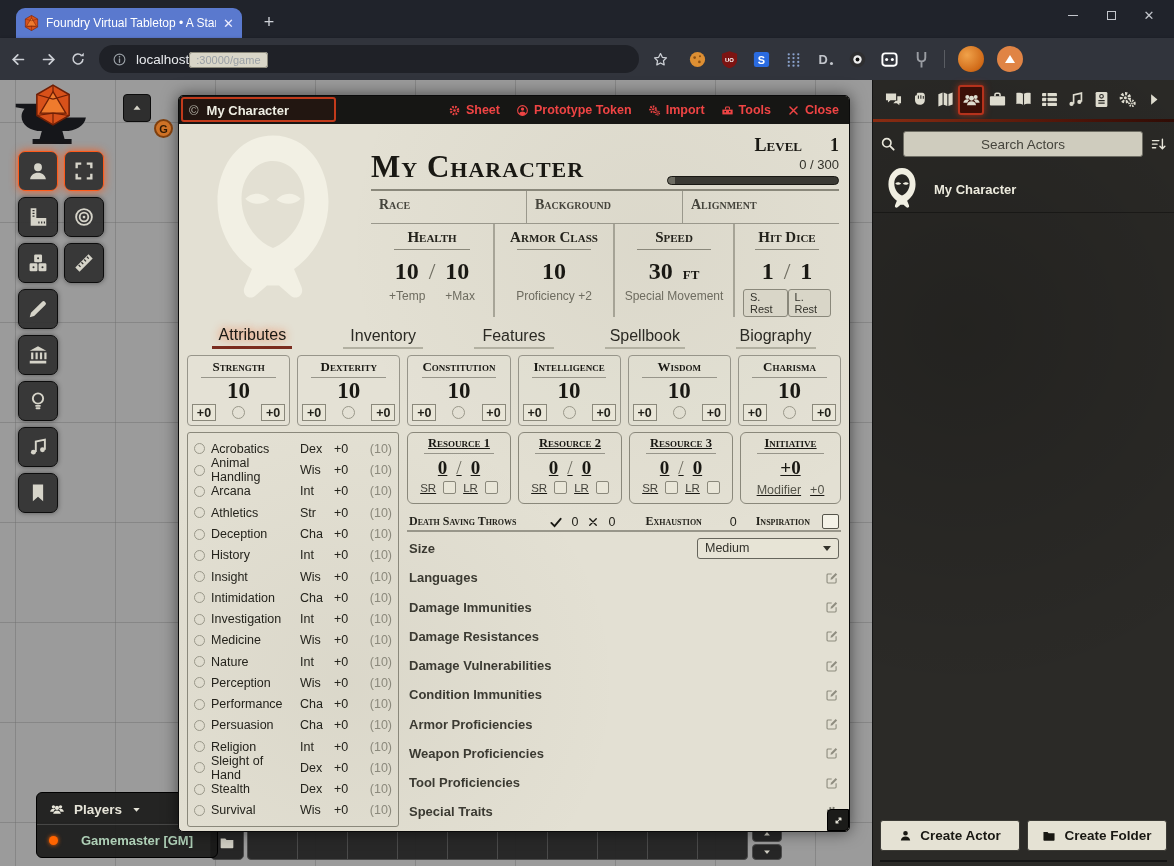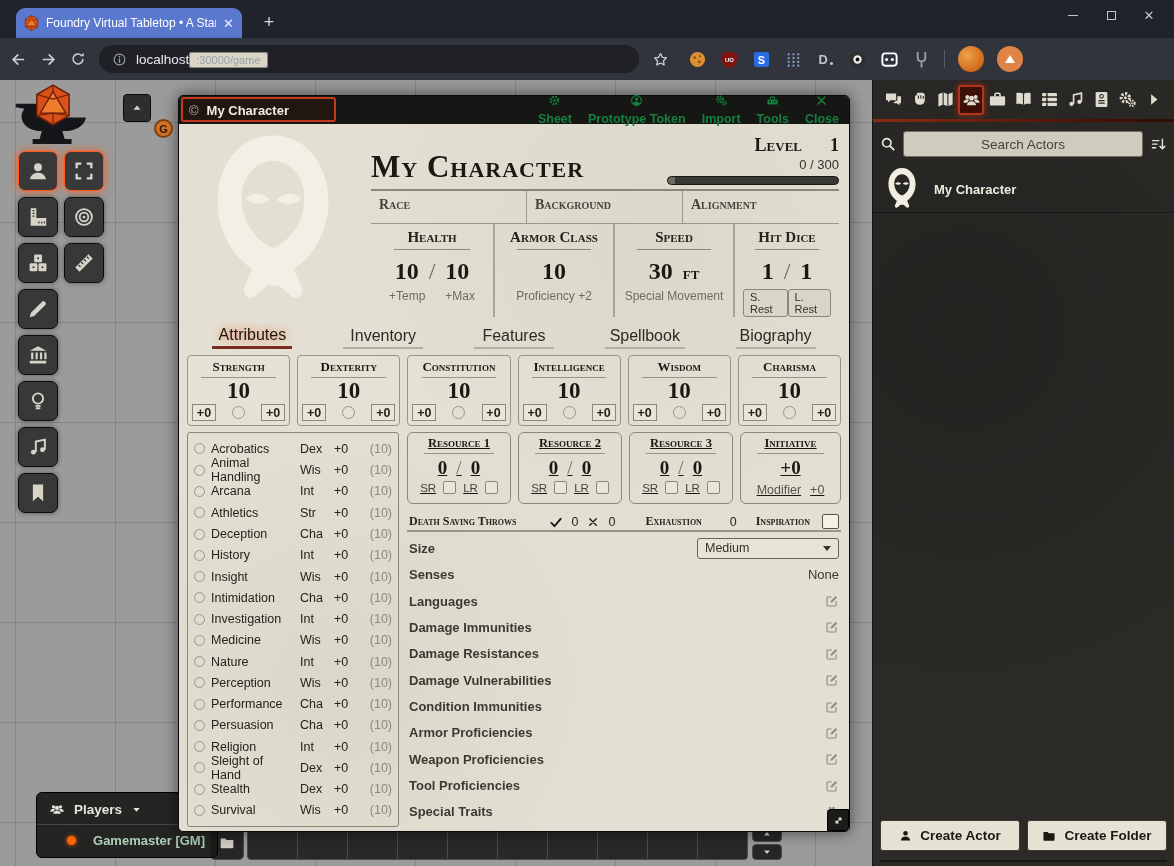--- a/index.html
+++ b/index.html
@@ -47,21 +47,21 @@
   .tools-singles{position:absolute;left:18px;top:289px;display:flex;flex-direction:column;gap:6px;z-index:3;}
   .tool{width:40px;height:40px;background:rgba(48,48,48,.93);border:1px solid #0c0c0c;border-radius:7px;
     display:flex;align-items:center;justify-content:center;color:#d6d4c9;box-shadow:0 0 5px rgba(0,0,0,.45);}
   .tool.on{border-color:#ff5a1a;box-shadow:0 0 9px rgba(255,90,26,.9);}
 
   
   .players{position:absolute;left:36px;top:792px;width:182px;background:rgba(26,26,25,.92);border:1px solid #000;
     border-radius:6px;color:#e6e4d8;z-index:2;padding-bottom:9px;}
   .players .phead{display:flex;align-items:center;gap:9px;padding:8px 12px 7px;font-weight:bold;font-size:13.5px;
     border-bottom:1px solid rgba(255,255,255,.16);}
-  .players .prow{display:flex;align-items:center;gap:17px;padding:8px 12px 0;font-size:13px;font-weight:bold;color:#aecfb6;justify-content:flex-end;}
+  .players .prow{display:flex;align-items:center;gap:23px;padding:8px 12px 0;font-size:13px;font-weight:bold;color:#aecfb6;}
   .pdot{width:9px;height:9px;border-radius:50%;background:#ff6400;box-shadow:0 0 4px #ff6400;}
 
   
   .hotbar{position:absolute;left:210px;top:826px;display:flex;gap:4px;z-index:1;}
   .hb-btn{width:34px;height:34px;background:rgba(32,32,32,.95);border:1px solid #4a4a4a;border-radius:5px;
     color:#cfcdc2;display:flex;align-items:center;justify-content:center;}
   .hb-slots{display:flex;}
   .hb-slot{width:51px;height:34px;background:rgba(34,34,34,.95);border:1px solid #4a4a4a;margin-left:-1px;}
   .hb-slot:first-child{border-radius:4px 0 0 4px;}
   .hb-slot:last-child{border-radius:0 4px 4px 0;}
@@ -73,21 +73,21 @@
   .sheet{position:absolute;left:178px;top:95px;width:672px;height:737px;background:#e3e0d3;border:1px solid #0a0a0a;
     border-radius:5px;box-shadow:0 0 16px rgba(0,0,0,.55);display:flex;flex-direction:column;z-index:5;
     background-image:radial-gradient(circle at 70% 20%,rgba(120,115,95,.07),transparent 40%),
       radial-gradient(circle at 25% 80%,rgba(120,115,95,.08),transparent 35%);}
   .wtitle{position:relative;height:28px;background:#161614;border-radius:4px 4px 0 0;display:flex;align-items:center;
     gap:8px;padding:0 10px;color:#efeee3;font-size:13px;font-weight:bold;flex:none;}
   .wtitle .hl{position:absolute;left:2px;top:1px;width:155px;height:25px;border:2px solid #c23a1b;
     background:rgba(70,22,8,.25);border-radius:3px;}
   .wtitle .cw{position:relative;color:#b5b3a8;font-weight:normal;font-size:13px;}
   .wmenu{margin-left:auto;display:flex;gap:16px;position:relative;}
-  .wmenu .wm{display:flex;align-items:center;gap:5px;font-size:12.5px;color:#15803d;flex-direction:column;}
+  .wmenu .wm{display:flex;align-items:center;gap:5px;font-size:12.5px;color:#ef4444;}
   .gbadge{position:absolute;left:-25px;top:23px;width:19px;height:19px;border-radius:50%;background:#cf7226;
     border:2px solid #7e3f0e;color:#2e1804;font-size:11px;font-weight:bold;display:flex;align-items:center;
     justify-content:center;z-index:6;}
   .sbody{flex:1;display:flex;flex-direction:column;padding:5px 8px 4px;overflow:hidden;color:#191813;}
   .smallcaps{font-family:"Liberation Serif",serif;font-variant:small-caps;font-weight:bold;}
 
   .shead{display:flex;height:188px;flex:none;}
   .portrait{width:176px;height:184px;position:relative;flex:none;}
   .hdr-right{flex:1;padding:2px 2px 0 8px;display:flex;flex-direction:column;}
   .nrow{display:flex;border-bottom:2px solid #8a887b;padding-bottom:4px;}
@@ -1106,28 +1106,20 @@
                 <span class="tr-lb">Size</span>
                 <span class="ctl select">
                   <span class="sel">
                     <span class="sv">Medium</span>
                     <span class="car"></span>
                   </span>
 
                 </span>
               </div>
 
-              <div class="trow">
-                <span class="tr-lb">Senses</span>
-                <span class="ctl value">
-
-                  <span class="val">None</span>
-
-                </span>
-              </div>
 
               <div class="trow">
                 <span class="tr-lb">Languages</span>
                 <span class="ctl edit">
 
                   <svg class="ic edit" width="14" height="14">
                     <use href="#i-edit"></use>
                   </svg>
 
                 </span>

